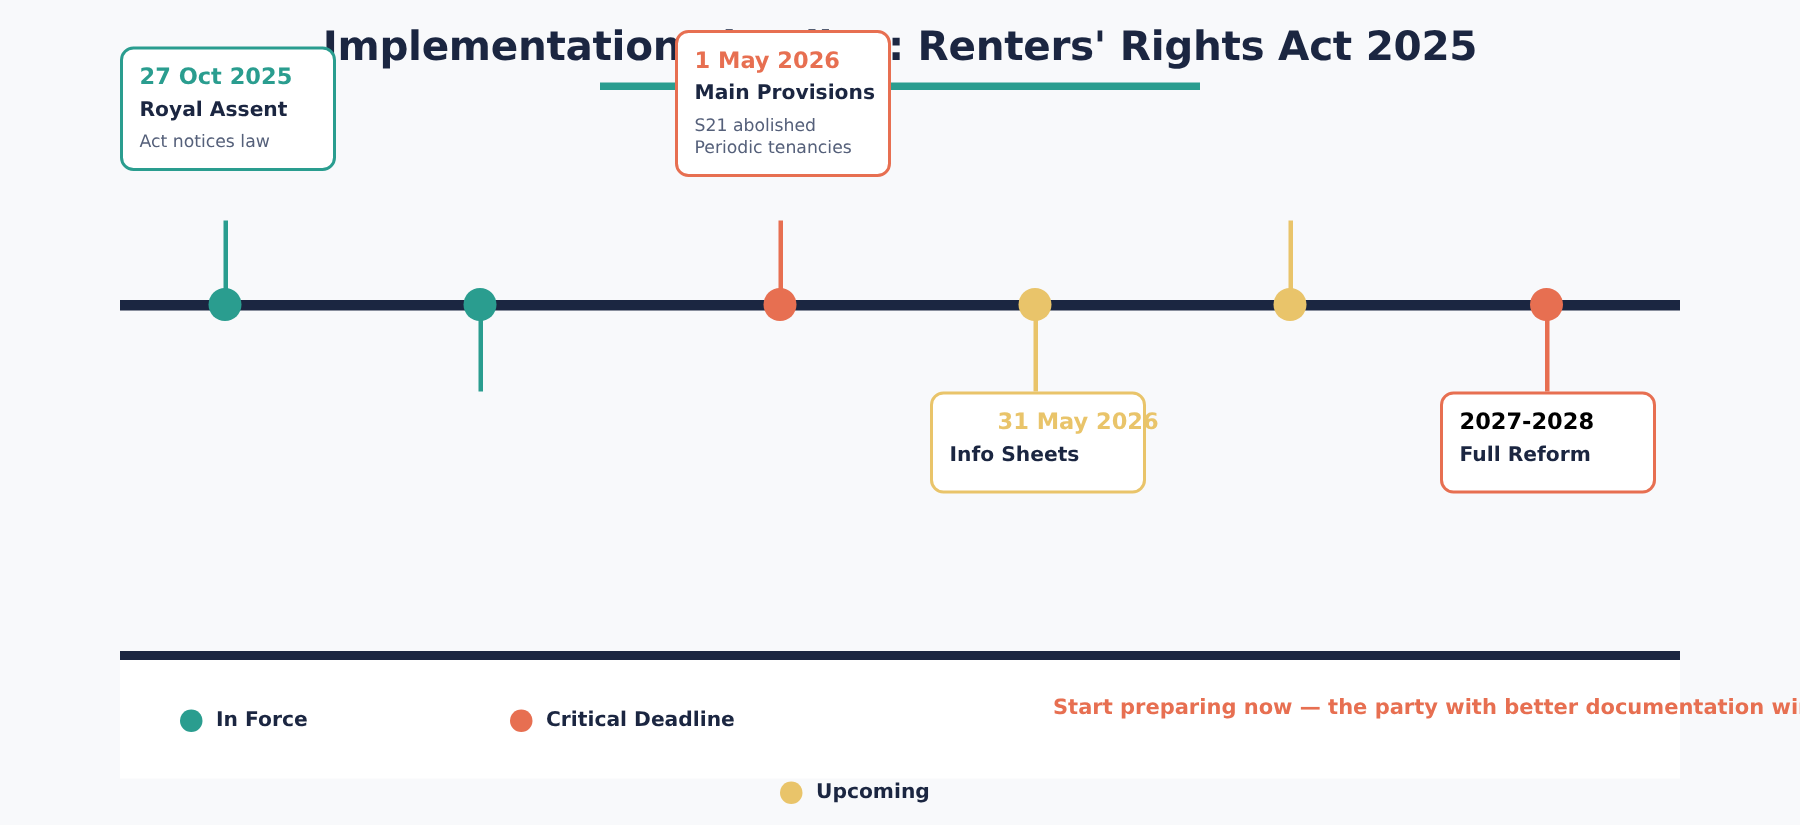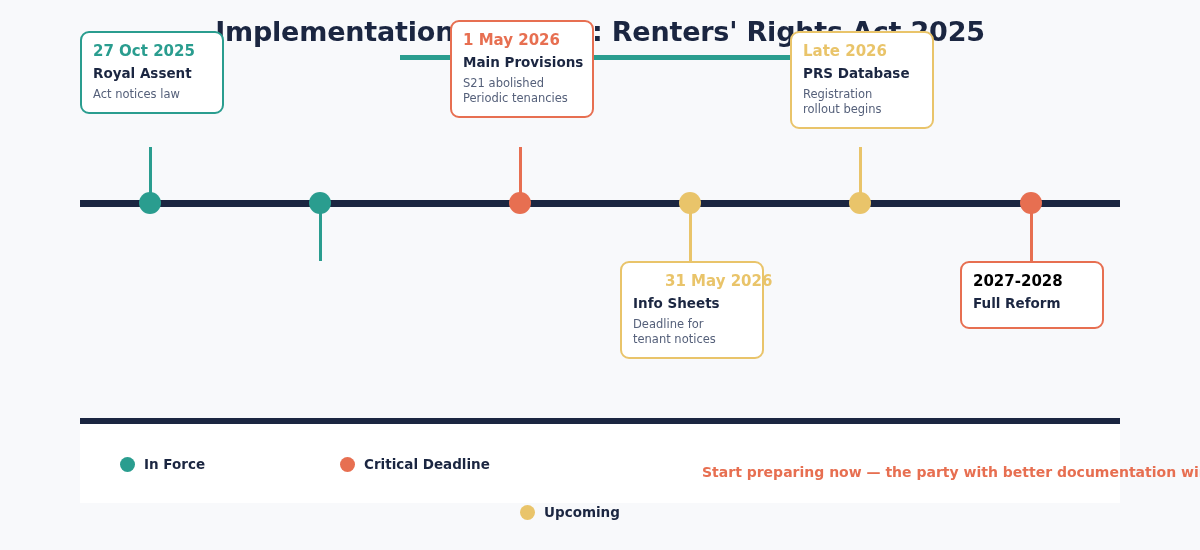--- a/index.html
+++ b/index.html
@@ -100,21 +100,21 @@
   .card-desc {
     font-size: 11.5px;
     line-height: 15px;
     color: #55607a;
   }
 
   
   #legend-panel {
     position: absolute;
     left: 80px;
-    top: 418px;
+    top: 434px;
     width: 1040px;
     height: 85px;
     background: #ffffff;
     border-top: 6px solid #1b2641;
     box-sizing: border-box;
     z-index: 4;
   }
   .legend-item {
     position: absolute;
     top: 32px;
@@ -179,37 +179,25 @@
 
   <div class="card" style="left:450px; top:20px; border-color:#e76f51;">
     <div class="card-date" style="color:#e76f51;">1 May 2026</div>
     <div class="card-title">Main Provisions</div>
     <div class="card-desc">
       <div>S21 abolished</div>
       <div>Periodic tenancies</div>
     </div>
   </div>
 
-  <div class="card" style="left:790px; top:31px; border-color:#e9c46a;">
-    <div class="card-date" style="color:#e9c46a;">Late 2026</div>
-    <div class="card-title">PRS Database</div>
-    <div class="card-desc">
-      <div>Registration</div>
-      <div>rollout begins</div>
-    </div>
-  </div>
 
 
   <div class="card" style="left:620px; top:261px; border-color:#e9c46a;">
     <div class="card-date" style="color:#e9c46a;margin-left:32px;">31 May 2026</div>
     <div class="card-title">Info Sheets</div>
-    <div class="card-desc">
-      <div>Deadline for</div>
-      <div>tenant notices</div>
-    </div>
   </div>
 
   <div class="card" style="left:960px; top:261px; border-color:#e76f51;">
     <div class="card-date" style="color:#000000;">2027-2028</div>
     <div class="card-title">Full Reform</div>
   </div>
 
   <div id="legend-panel">
 
     <div class="legend-item" style="left:40px;">

